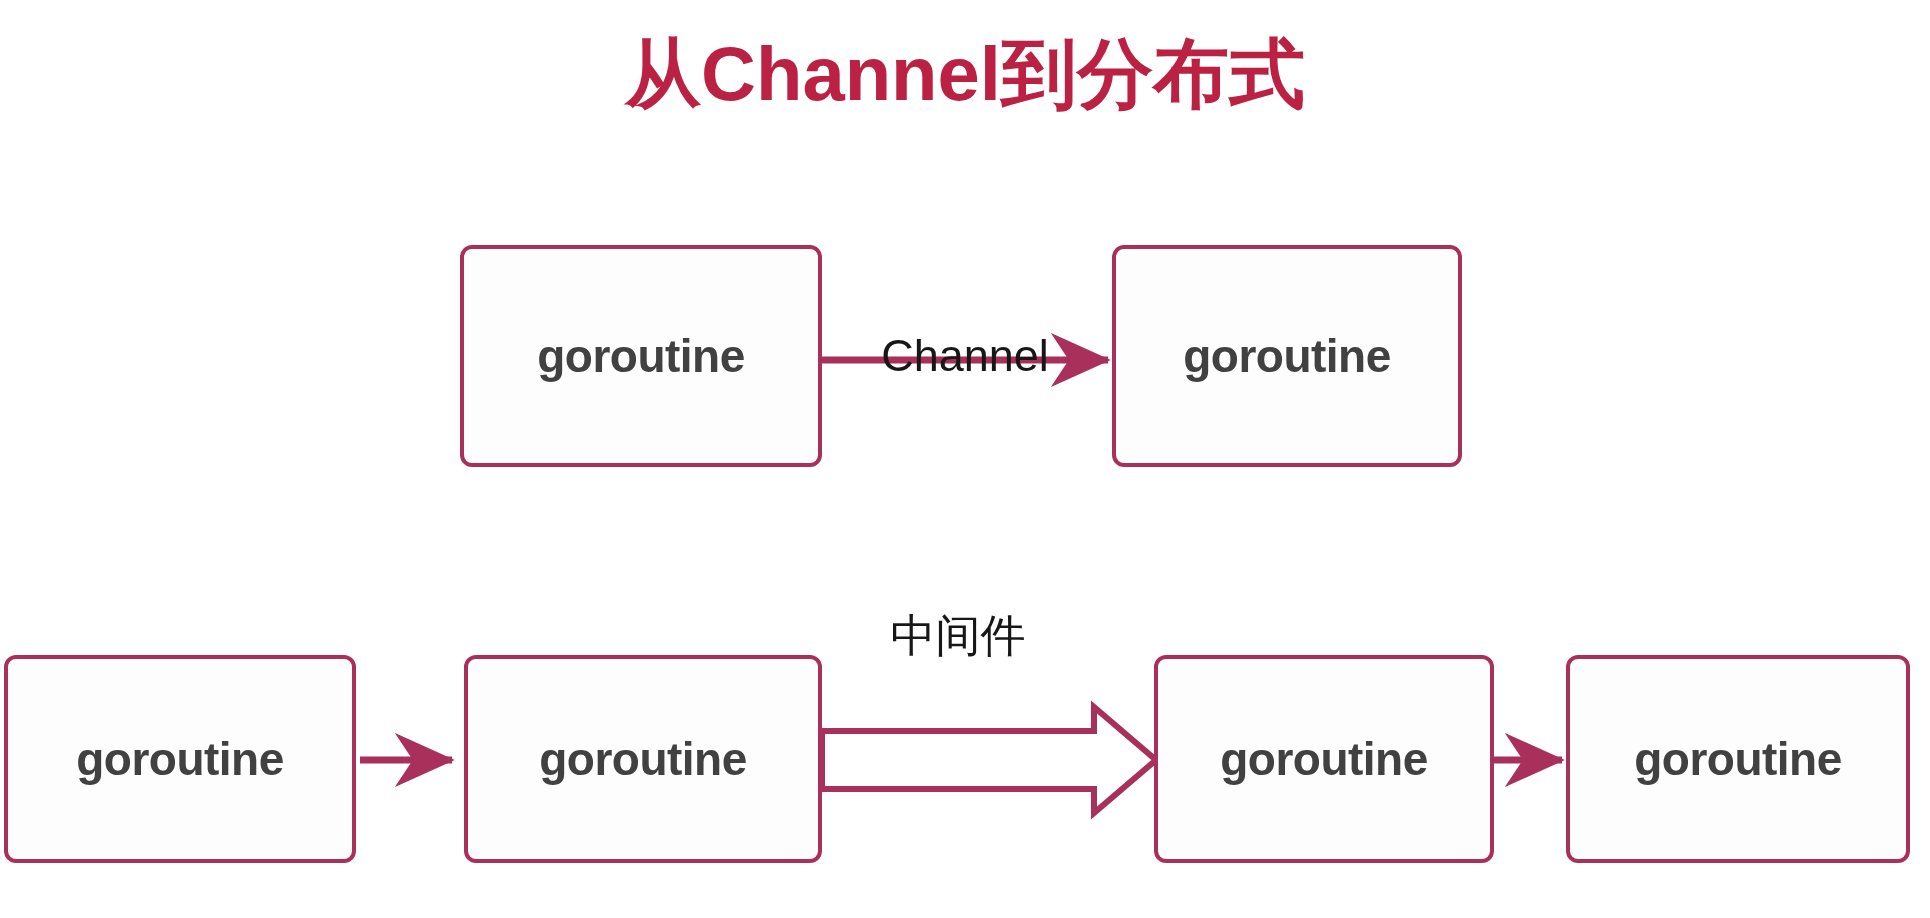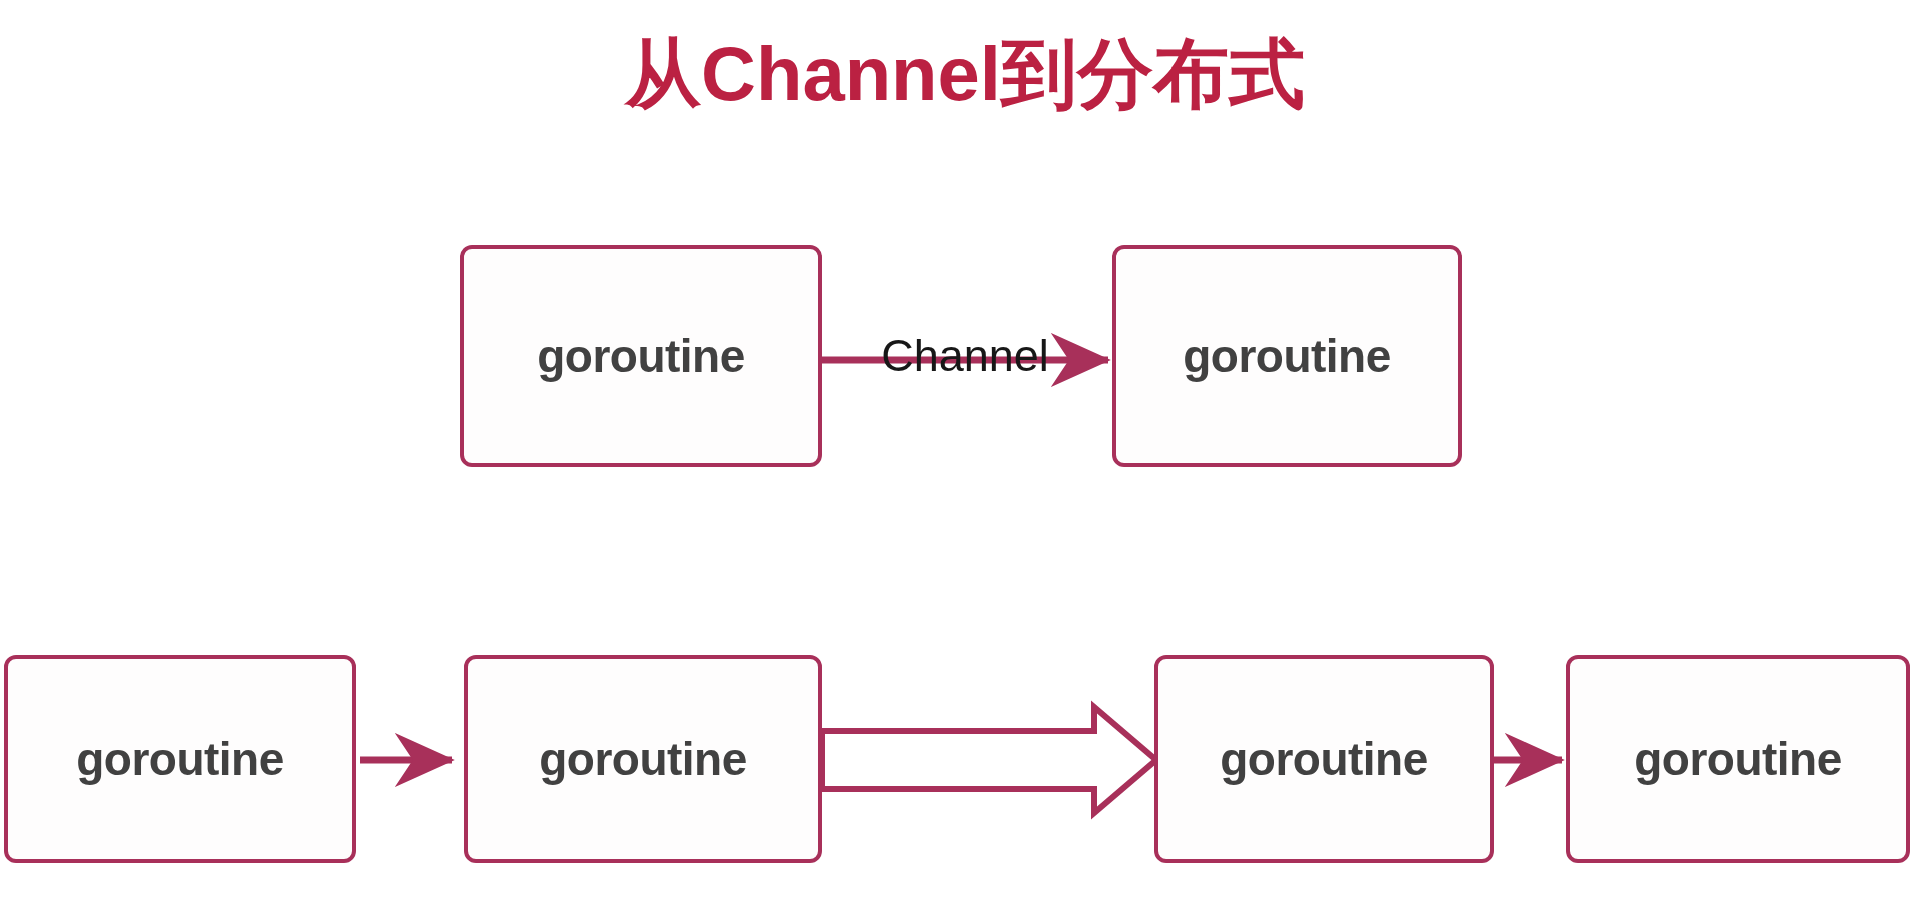--- a/index.html
+++ b/index.html
@@ -120,15 +120,16 @@
 
   <div class="node-box" style="left:1154px; top:655px; width:340px; height:208px;">
     <span class="node-label">goroutine</span>
   </div>
 
   <div class="node-box" style="left:1566px; top:655px; width:344px; height:208px;">
     <span class="node-label">goroutine</span>
   </div>
 
   <div class="edge-label multiline" style="left:822px; top:612px; width:272px;">
+    <div>中间件</div>
   </div>
 
 </div>
 
 </body></html>

